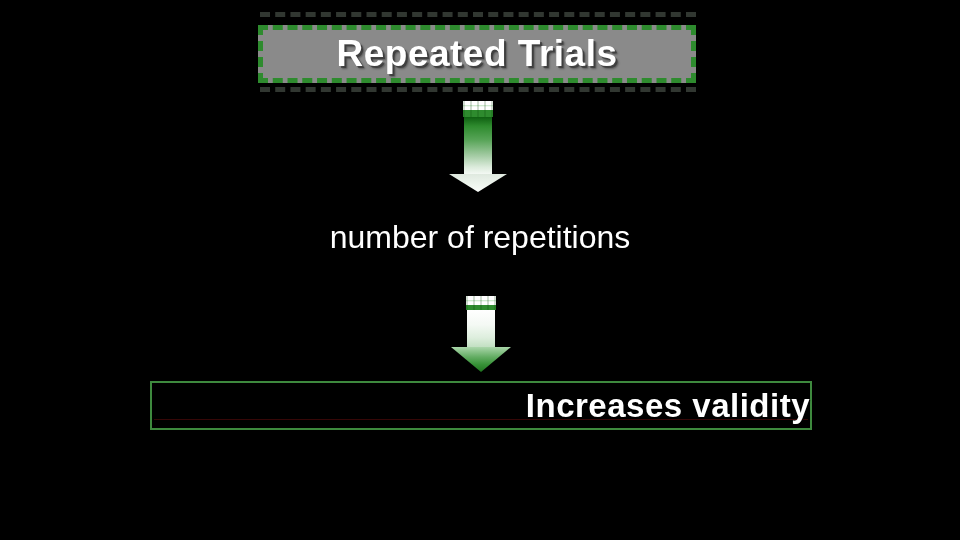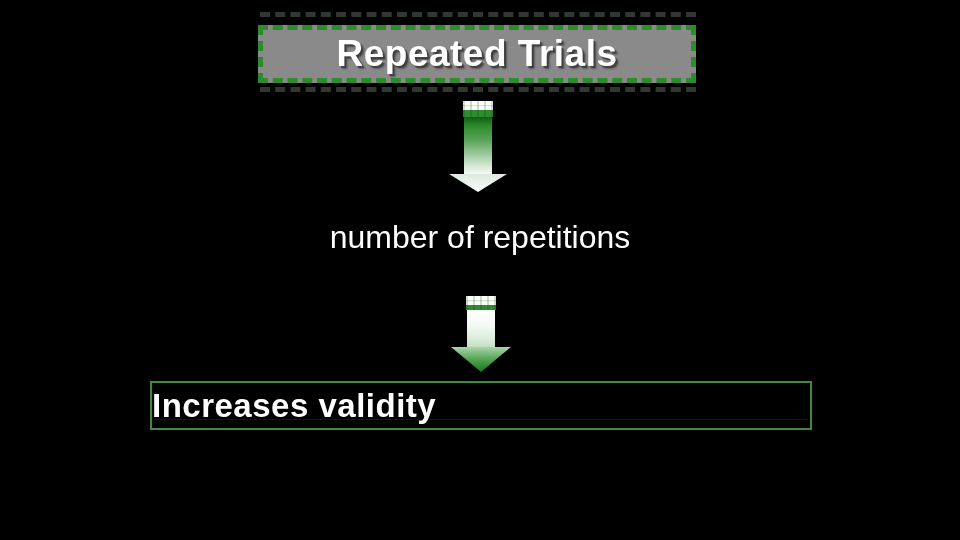--- a/index.html
+++ b/index.html
@@ -98,21 +98,21 @@
     white-space: nowrap;
   }
 
   
   .result-box {
     position: absolute;
     left: 150px; top: 381px;
     width: 658px; height: 45px;
     background: #000000;
     border: 2px solid #3e8a3e;
-    display: flex; align-items: center; justify-content: flex-start;
+    display: flex; align-items: center; justify-content: flex-end;
   }
   .result-box .label {
     color: #ffffff;
     font-size: 33px;
     font-weight: bold;
     letter-spacing: 0.5px;
     text-shadow: 1px 1px 1px rgba(0,0,0,0.6);
     white-space: nowrap;
     position: relative; z-index: 2;
   }

